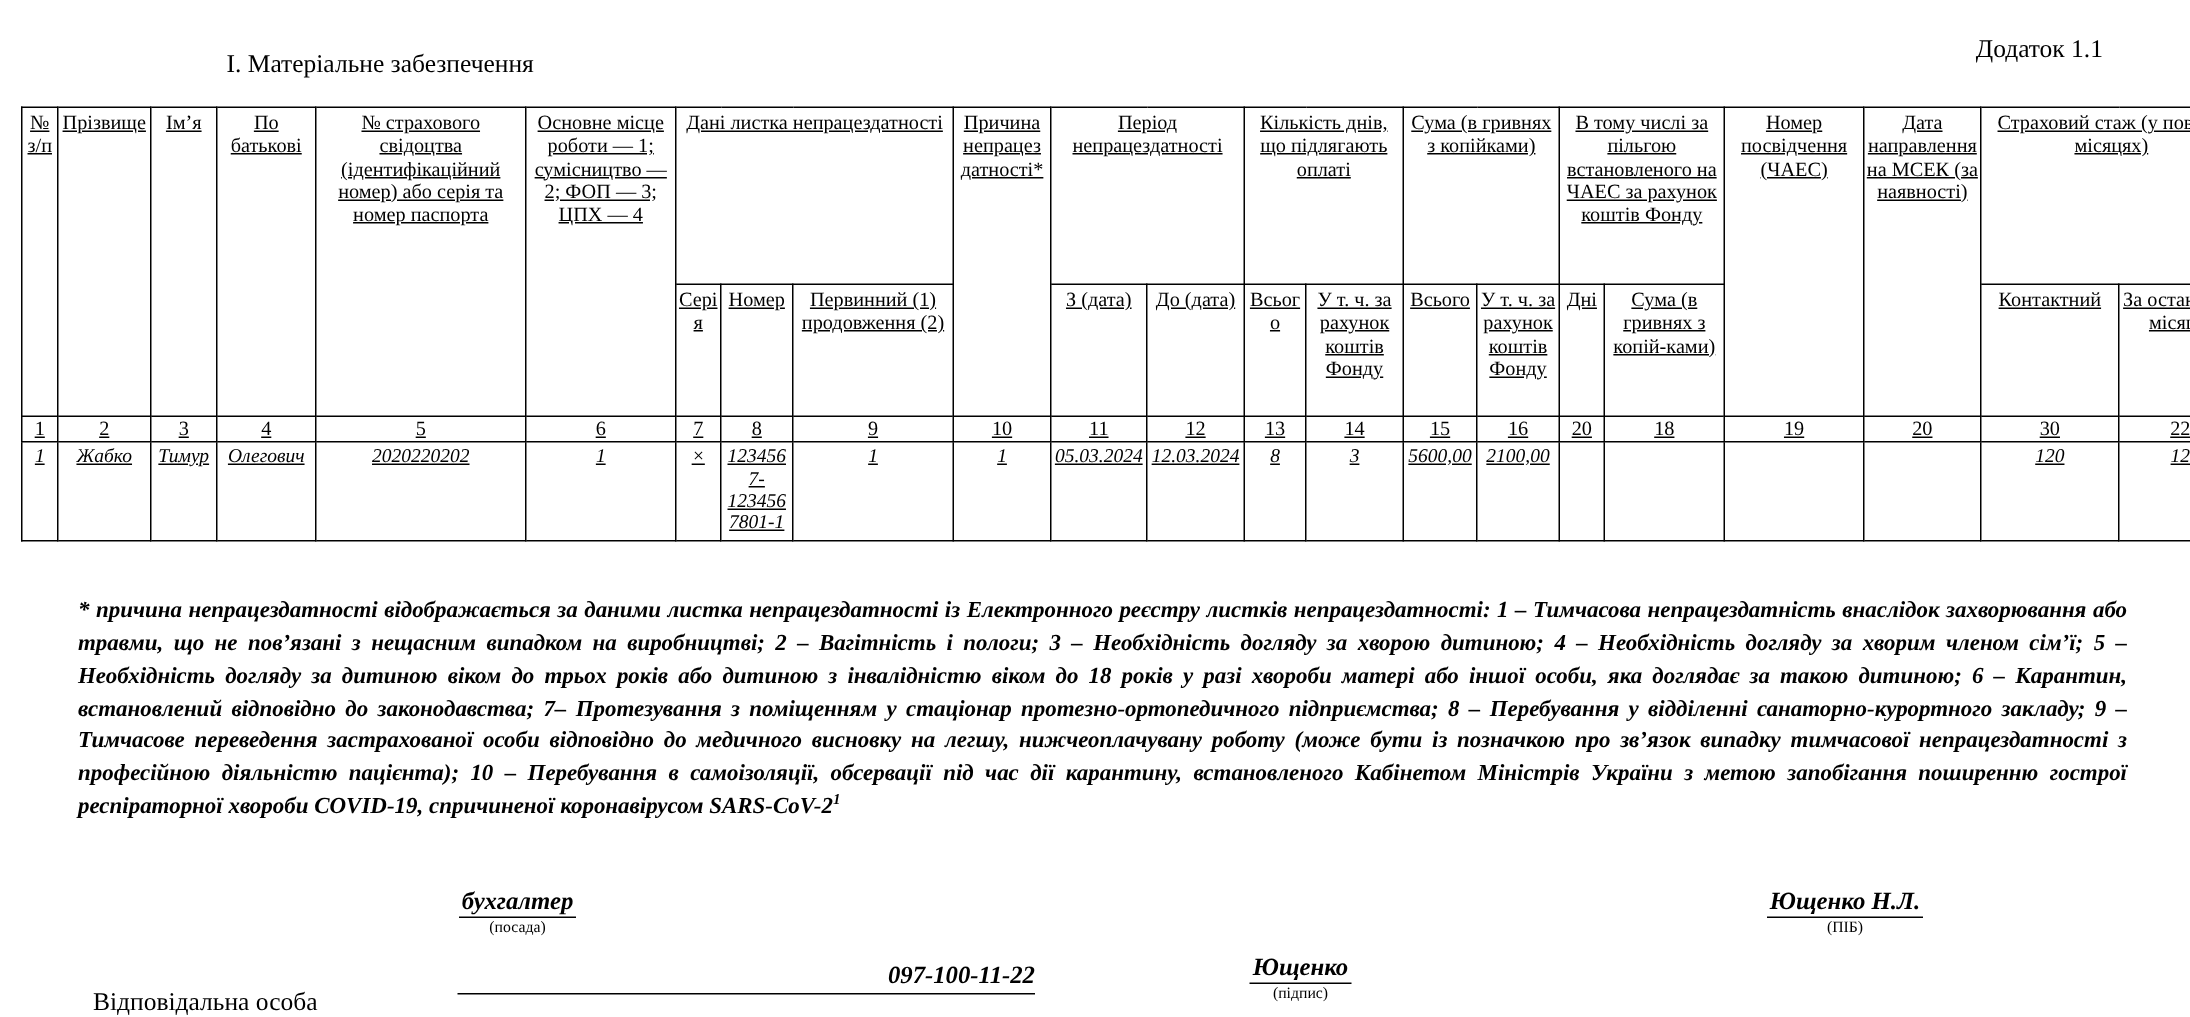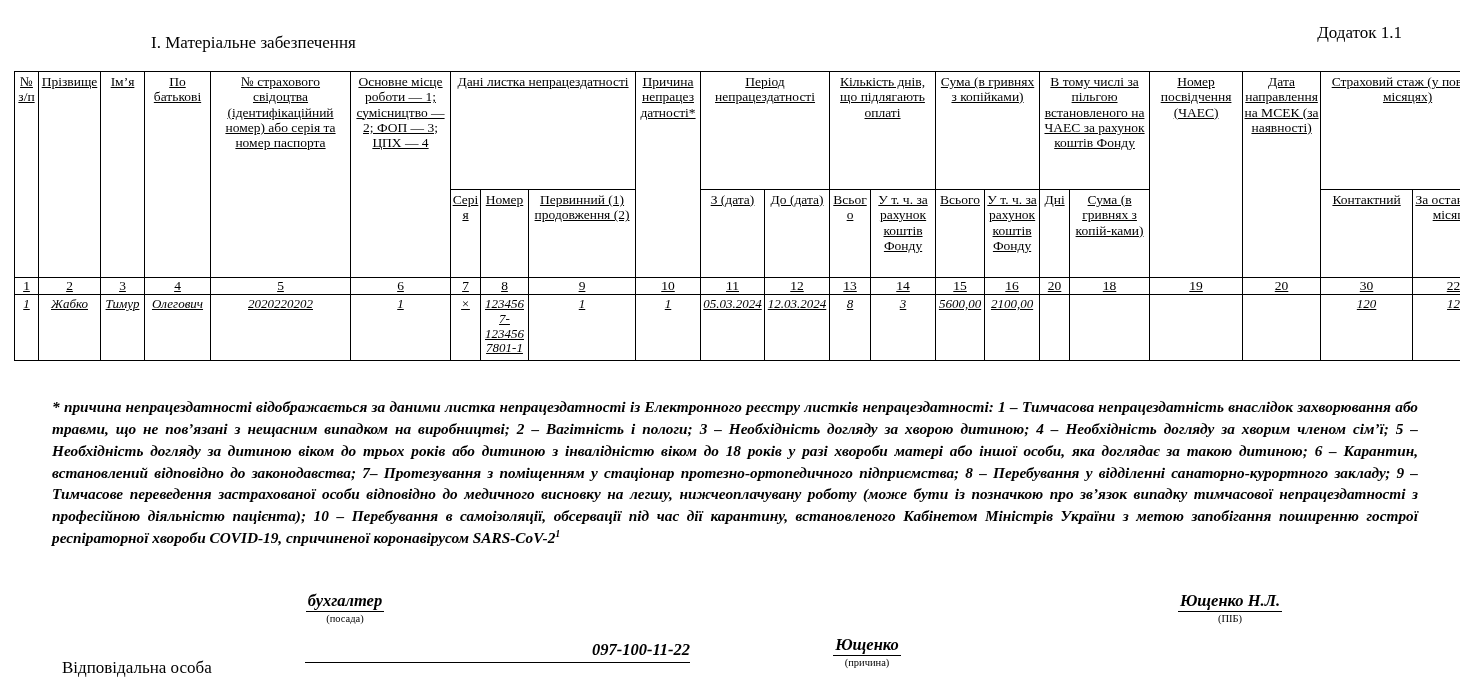--- a/index.html
+++ b/index.html
@@ -289,21 +289,21 @@
 
   <div class="lbl-responsible">Відповідальна особа</div>
 
   <div class="sigfield" style="left:250px; top:0px; width:190px;">
     <span class="val">бухгалтер</span>
     <span class="cap">(посада)</span>
   </div>
 
   <div class="sigfield" style="left:772px; top:0px; width:190px;margin-top:44px;">
     <span class="val">Ющенко</span>
-    <span class="cap">(причина)</span>
+    <span class="cap">(підпис)</span>
   </div>
 
   <div class="sigfield" style="left:1120px; top:0px; width:220px;">
     <span class="val">Ющенко Н.Л.</span>
     <span class="cap">(ПІБ)</span>
   </div>
 
   <div class="phone-line">
     <span class="val">097-100-11-22</span>
   </div>

